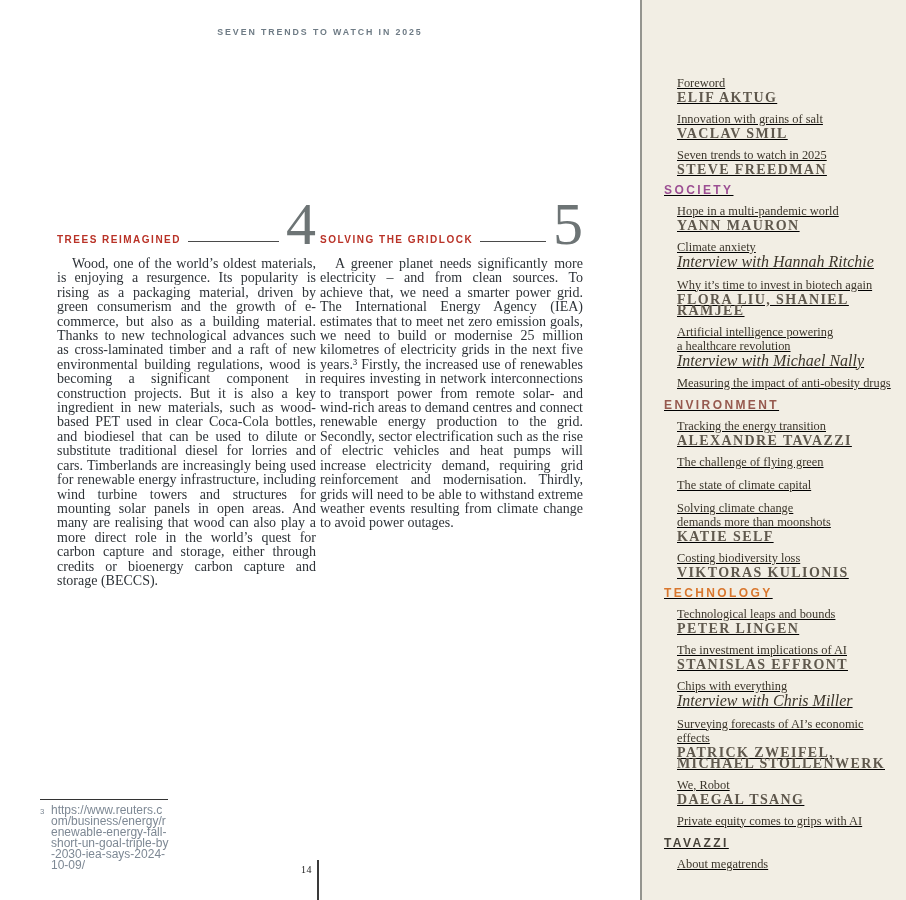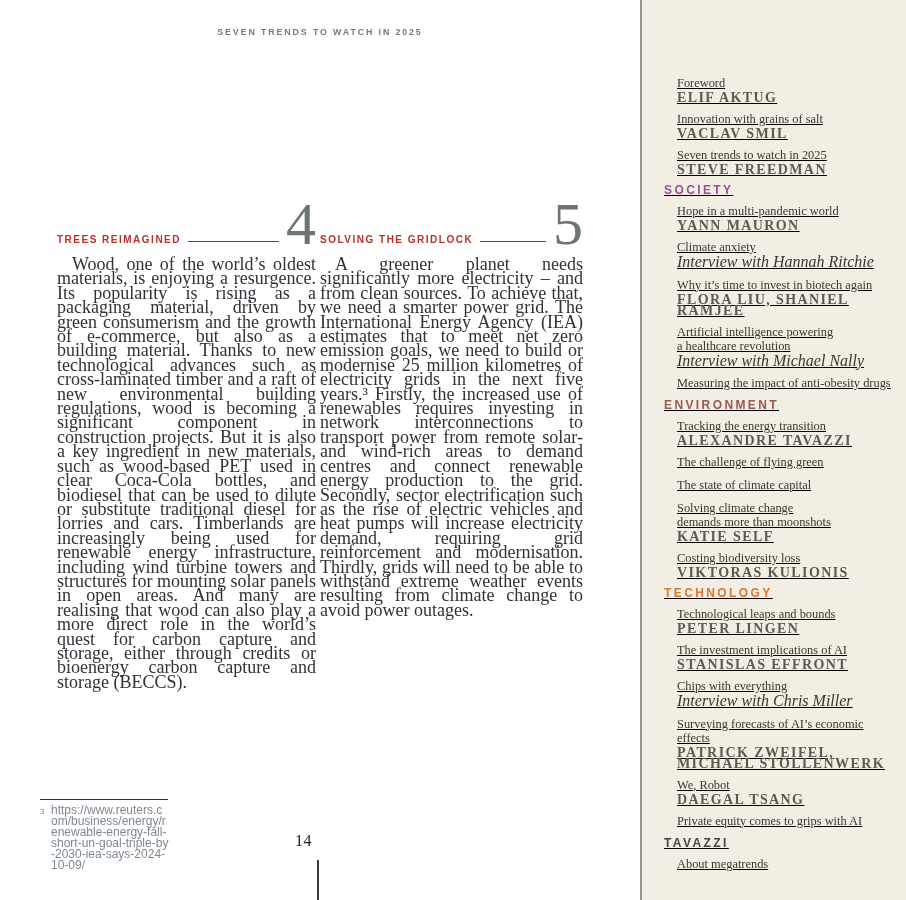--- a/index.html
+++ b/index.html
@@ -16,35 +16,35 @@
   
   .columns{position:absolute;left:57px;top:196px;width:537px;display:flex;gap:4px;}
   .col1{width:259px;}
   .col2{width:263px;}
   .article-head{display:flex;align-items:flex-end;height:52px;margin-bottom:9px;position:relative;}
   .article-label{font-family:"Liberation Sans", sans-serif;font-size:10px;font-weight:700;
     letter-spacing:1.5px;color:#b93227;padding-bottom:3px;white-space:nowrap;}
   .head-rule{flex:1;border-bottom:1.5px solid #4a4a4a;margin:0 7px 6px 7px;}
   .article-num{font-family:"Liberation Serif", serif;font-size:60px;line-height:0.78;
     color:#6d7475;font-weight:400;}
-  .body-text{margin:0;font-size:18px;line-height:14.4px;color:#2e3338;
+  .body-text{margin:0;font-size:14px;line-height:14.4px;color:#2e3338;
     text-align:justify;text-indent:15px;}
 
   
   .footnote{position:absolute;left:40px;top:799px;width:132px;}
   .fn-rule{border-top:1.2px solid #333;width:128px;margin-bottom:5px;}
   .fn-row{display:flex;}
   .fn-num{font-family:"Liberation Sans", sans-serif;font-size:7.8px;color:#7d8894;
     width:11px;flex:none;line-height:11px;padding-top:1px;}
   .fn-url{font-family:"Liberation Sans", sans-serif;font-size:12px;color:#7d8894;
     line-height:11px;width:118px;word-break:break-all;text-decoration:none;}
 
   
-  .pageno{position:absolute;left:284px;top:832px;width:28px;text-align:right;
-    font-size:16px;color:#222;letter-spacing:0.5px;}
+  .pageno{position:absolute;left:284px;top:864px;width:28px;text-align:right;
+    font-size:10px;color:#222;letter-spacing:0.5px;}
   .page-divider{position:absolute;left:317px;top:860px;width:1.5px;height:40px;background:#3a3a3a;}
 
   
   .sidebar{position:absolute;left:640px;top:0;width:266px;height:900px;
     background:#f2eee4;border-left:2px solid #95958f;box-sizing:border-box;
     padding:76px 14px 9px 22px;text-decoration:underline;}
   .toc-header{font-family:"Liberation Sans", sans-serif;font-weight:700;font-size:12px;
     letter-spacing:2.4px;margin:9px 0 7px 0;line-height:13px;}
   .toc-item{margin:0 0 9px 13px;cursor:pointer;}
   .toc-title{font-size:12.4px;line-height:14px;color:#3c362b;white-space:pre-line;}

